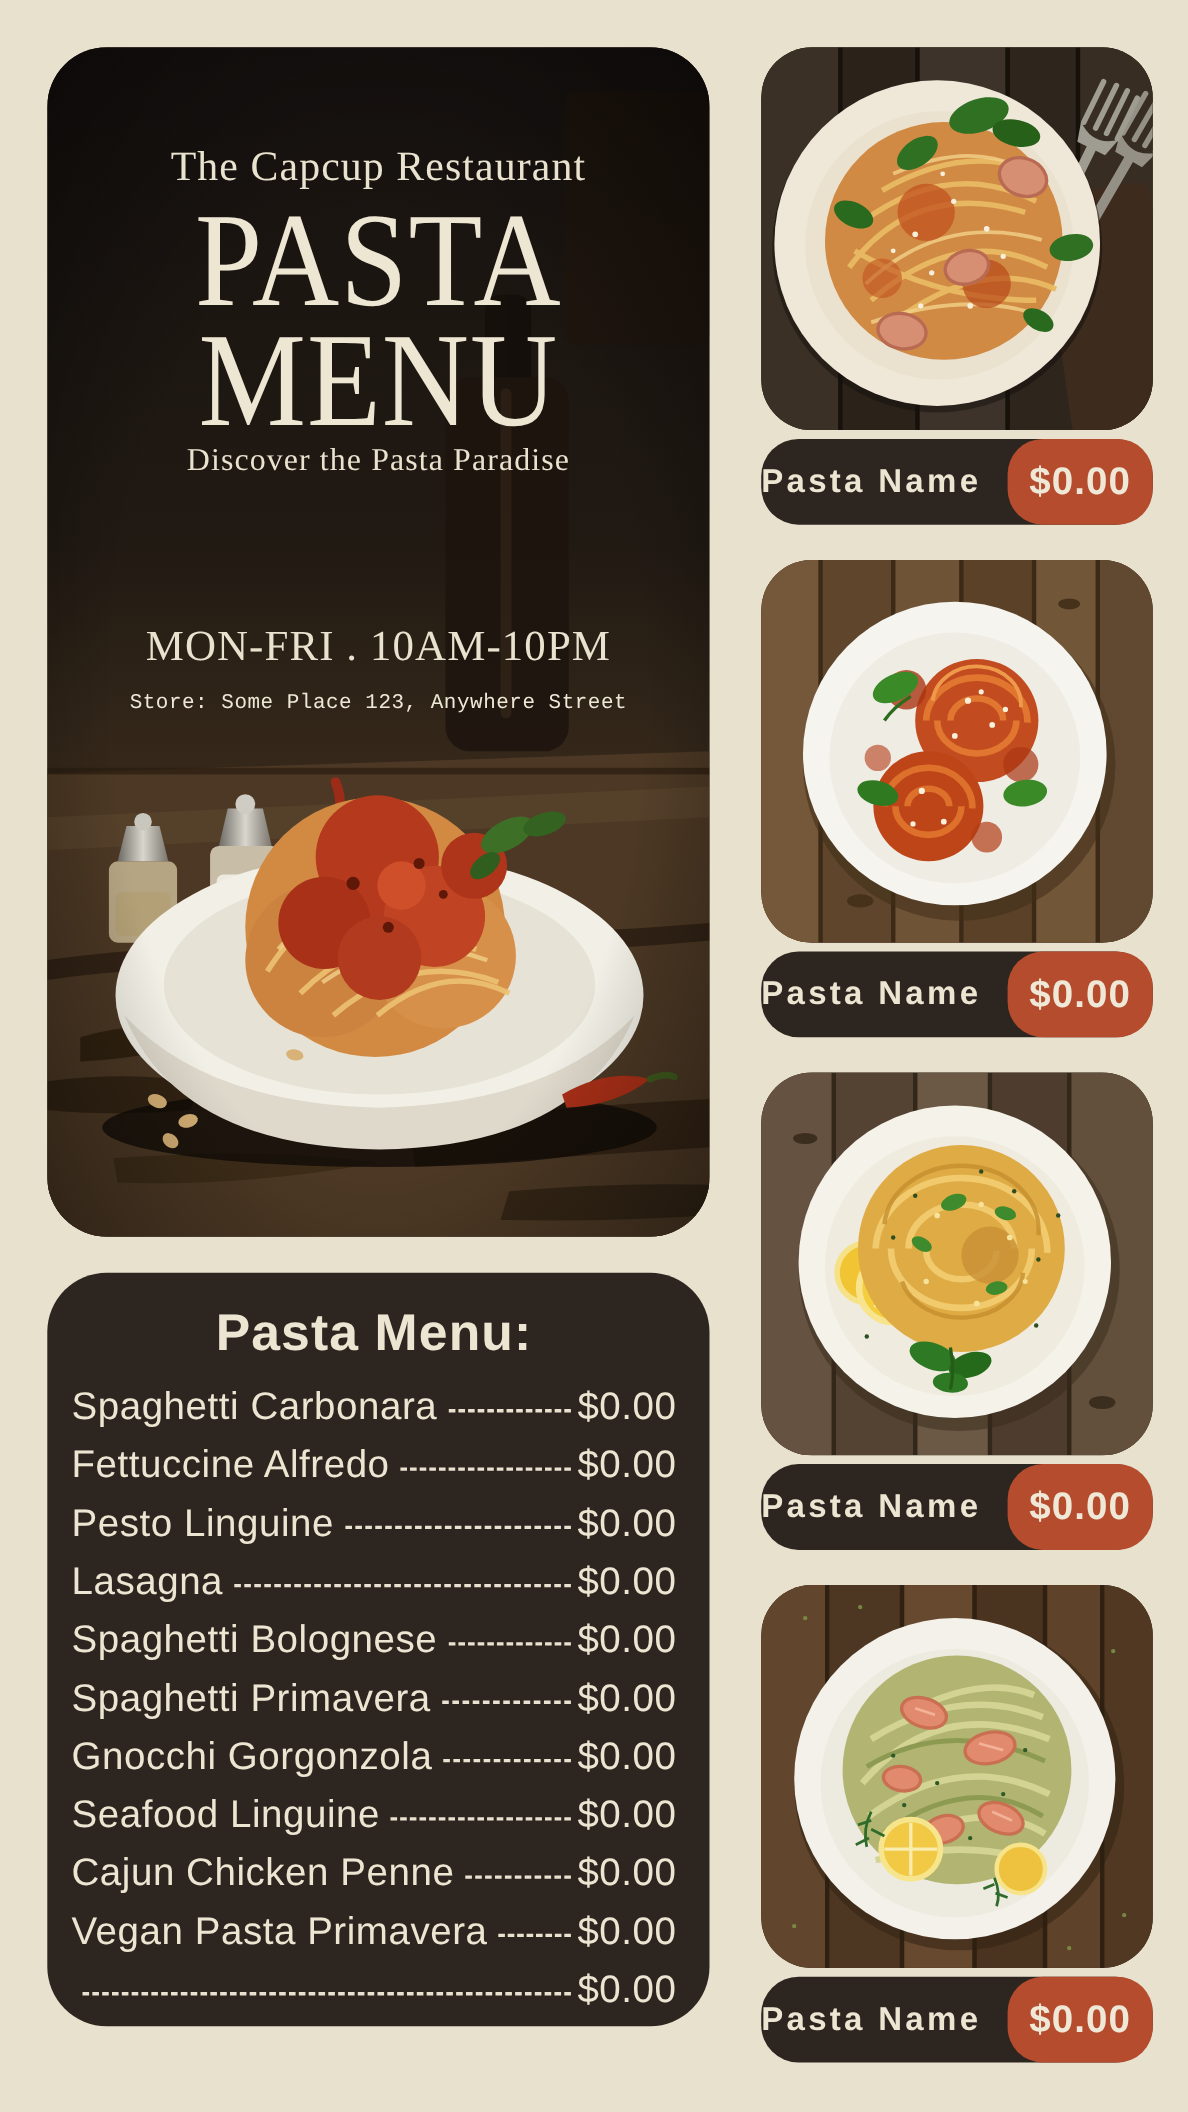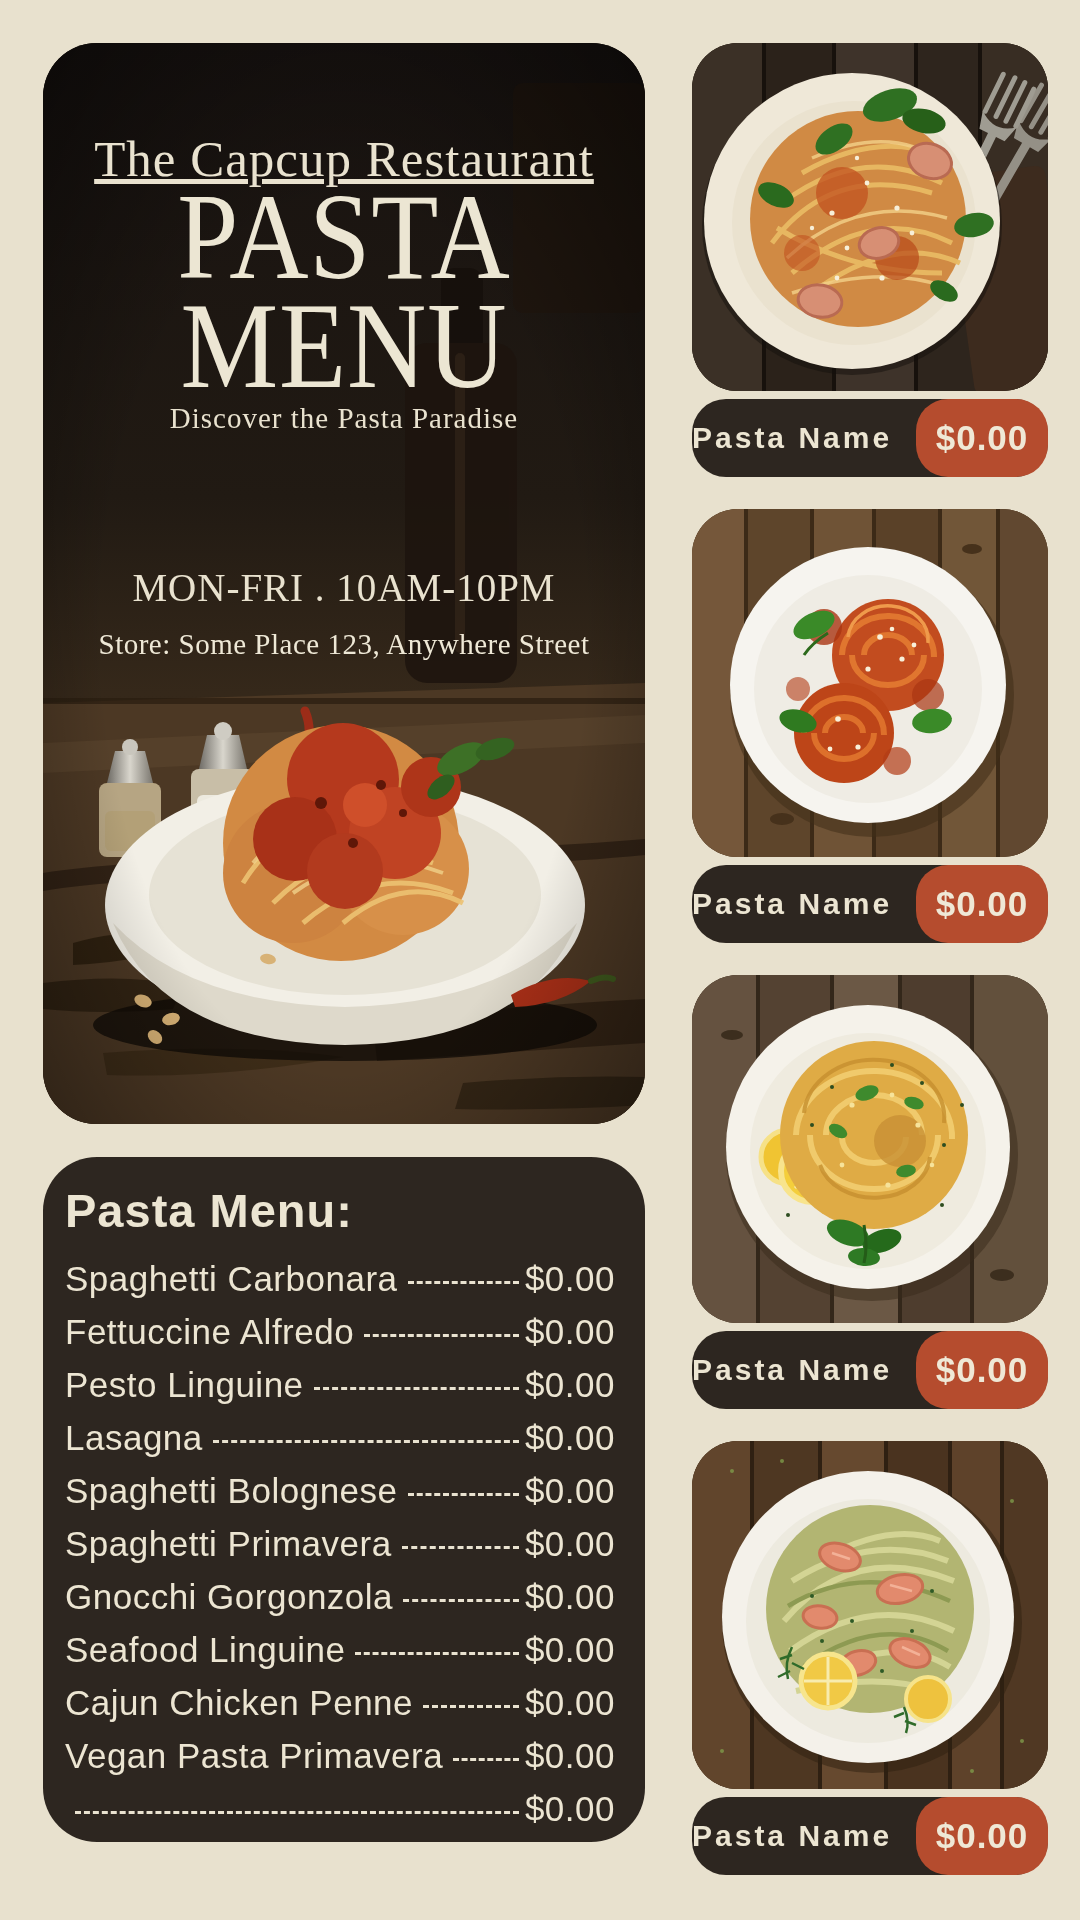--- a/index.html
+++ b/index.html
@@ -10,37 +10,37 @@
   }
   
   .hero-card{
     position:absolute;left:43px;top:43px;width:602px;height:1081px;
     border-radius:54px;overflow:hidden;background:#221a13;
   }
   .hero-card svg{position:absolute;left:0;top:0;}
   .hero-text{position:absolute;left:0;top:0;width:100%;height:100%;
     color:#e9e2cf;text-align:center;
     font-family:"Liberation Serif","DejaVu Serif",serif;}
-  .h-restaurant{position:absolute;left:0;width:100%;top:87px;font-size:51px;letter-spacing:1px;text-decoration:underline;}
+  .h-restaurant{position:absolute;left:0;width:100%;top:87px;font-size:38px;letter-spacing:1px;}
   .h-title{position:absolute;left:0;width:100%;font-size:122px;line-height:1;
     letter-spacing:1px;transform:scaleX(.9);transform-origin:50% 50%;color:#ece6d3;}
   .h-title.t1{top:133px;}
   .h-title.t2{top:242px;}
   .h-subtitle{position:absolute;left:0;width:100%;top:359px;font-size:29px;letter-spacing:1px;}
   .h-hours-label{position:absolute;left:0;width:100%;top:487px;font-size:35px;letter-spacing:2px;}
   .h-hours-value{position:absolute;left:0;width:100%;top:522px;font-size:39px;letter-spacing:1px;}
-  .h-store{position:absolute;left:0;width:100%;top:585px;font-size:29px;letter-spacing:.5px;
-    font-family:Liberation Serif, serif;color:#eee8d6;}
+  .h-store{position:absolute;left:0;width:100%;top:585px;font-size:19px;letter-spacing:.5px;
+    font-family:Liberation Mono, monospace;color:#eee8d6;}
   
   .menu-card{
     position:absolute;left:43px;top:1157px;width:602px;height:685px;
     border-radius:54px;background:#2d2620;color:#ece5d2;
     box-sizing:border-box;padding:26px 30px 20px 22px;
   }
-  .menu-title{font-size:47px;font-weight:bold;letter-spacing:1px;margin-bottom:14px;}
+  .menu-title{font-size:47px;font-weight:bold;text-align:center;letter-spacing:1px;margin-bottom:14px;}
   .menu-row{display:flex;align-items:center;height:53px;font-size:35px;}
   .mi-name{white-space:nowrap;letter-spacing:.5px;}
   .mi-leader{flex:1;border-bottom:3px dashed #e9e2d0;margin:0 6px 0 10px;position:relative;top:4px;min-width:16px;}
   .mi-price{white-space:nowrap;letter-spacing:.5px;}
   
   .side-photo{
     position:absolute;left:692px;width:356px;height:348px;
     border-radius:46px;overflow:hidden;background:#3a2d20;
   }
   .sp1{top:43px;} .sp2{top:509px;} .sp3{top:975px;} .sp4{top:1441px;}

